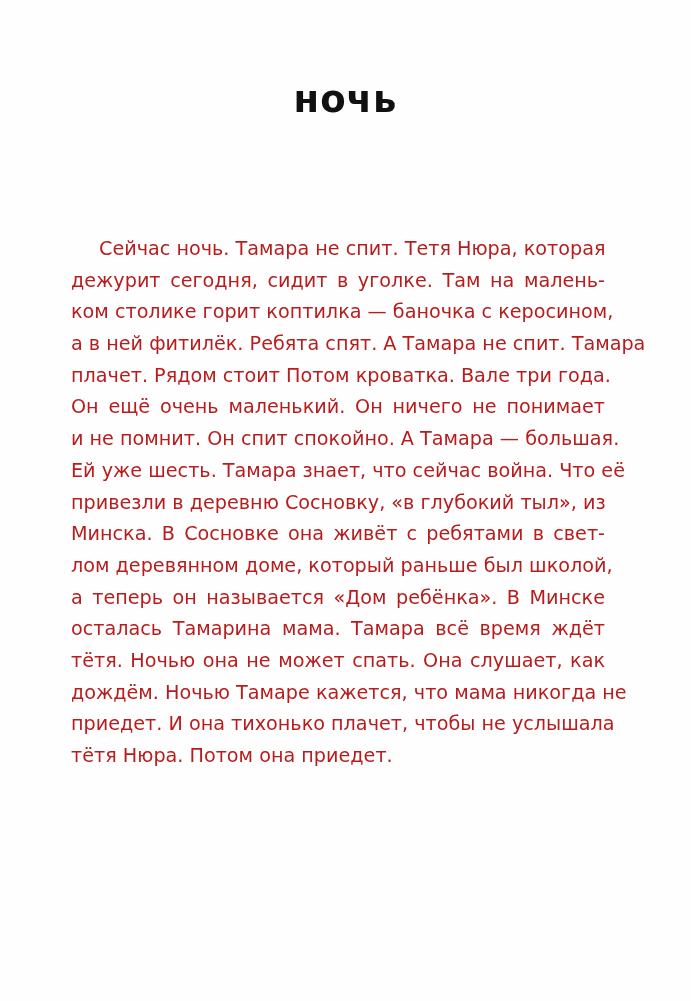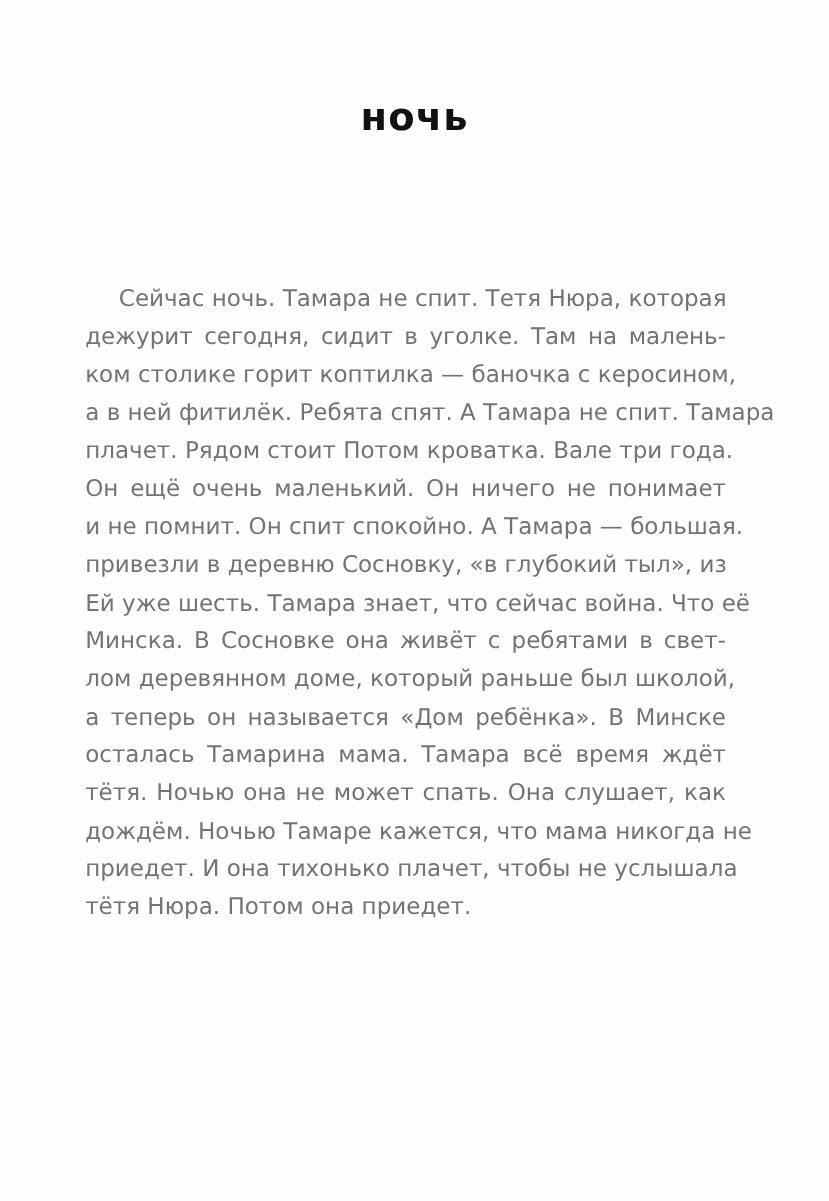--- a/index.html
+++ b/index.html
@@ -23,40 +23,40 @@
       background: #fefefe;
     }
     .title {
       position: absolute;
       top: 78px;
       left: 0;
       width: 691px;
       text-align: center;
       font-family: "DejaVu Sans", sans-serif;
       font-weight: bold;
-      font-size: 32px;
+      font-size: 37px;
       letter-spacing: 1px;
       color: #111111;
       margin: 0;
     }
     .body-text {
       position: absolute;
       top: 233px;
       left: 71px;
       width: 534px;
     }
     .line {
       display: block;
       height: 31.7px;
       line-height: 31.7px;
       font-size: 19.2px;
       white-space: nowrap;
       text-align: justify;
       text-align-last: justify;
-      color: #737373;
+      color: #b91c1c;
     }
     .line.indent {
       padding-left: 28px;
     }
     .line.last {
       text-align-last: left;
     }
   </style>
 </head>
 <body>
@@ -65,22 +65,22 @@
   <h1 class="title">ночь</h1>
 
   <div class="body-text">
     <span class="line indent">Сейчас ночь. Тамара не спит. Тетя Нюра, которая</span>
     <span class="line">дежурит сегодня, сидит в уголке. Там на малень-</span>
     <span class="line">ком столике горит коптилка — баночка с керосином,</span>
     <span class="line">а в ней фитилёк. Ребята спят. А Тамара не спит. Тамара</span>
     <span class="line">плачет. Рядом стоит Потом кроватка. Вале три года.</span>
     <span class="line">Он ещё очень маленький. Он ничего не понимает</span>
     <span class="line">и не помнит. Он спит спокойно. А Тамара — большая.</span>
+    <span class="line">Ей уже шесть. Тамара знает, что сейчас война. Что её</span>
     <span class="line">привезли в деревню Сосновку, «в глубокий тыл», из</span>
-    <span class="line">Ей уже шесть. Тамара знает, что сейчас война. Что её</span>
     <span class="line">Минска. В Сосновке она живёт с ребятами в свет-</span>
     <span class="line">лом деревянном доме, который раньше был школой,</span>
     <span class="line">а теперь он называется «Дом ребёнка». В Минске</span>
     <span class="line">осталась Тамарина мама. Тамара всё время ждёт</span>
     <span class="line">тётя. Ночью она не может спать. Она слушает, как</span>
     <span class="line">дождём. Ночью Тамаре кажется, что мама никогда не</span>
     <span class="line">приедет. И она тихонько плачет, чтобы не услышала</span>
     <span class="line last">тётя Нюра. Потом она приедет.</span>
   </div>
 </div>

